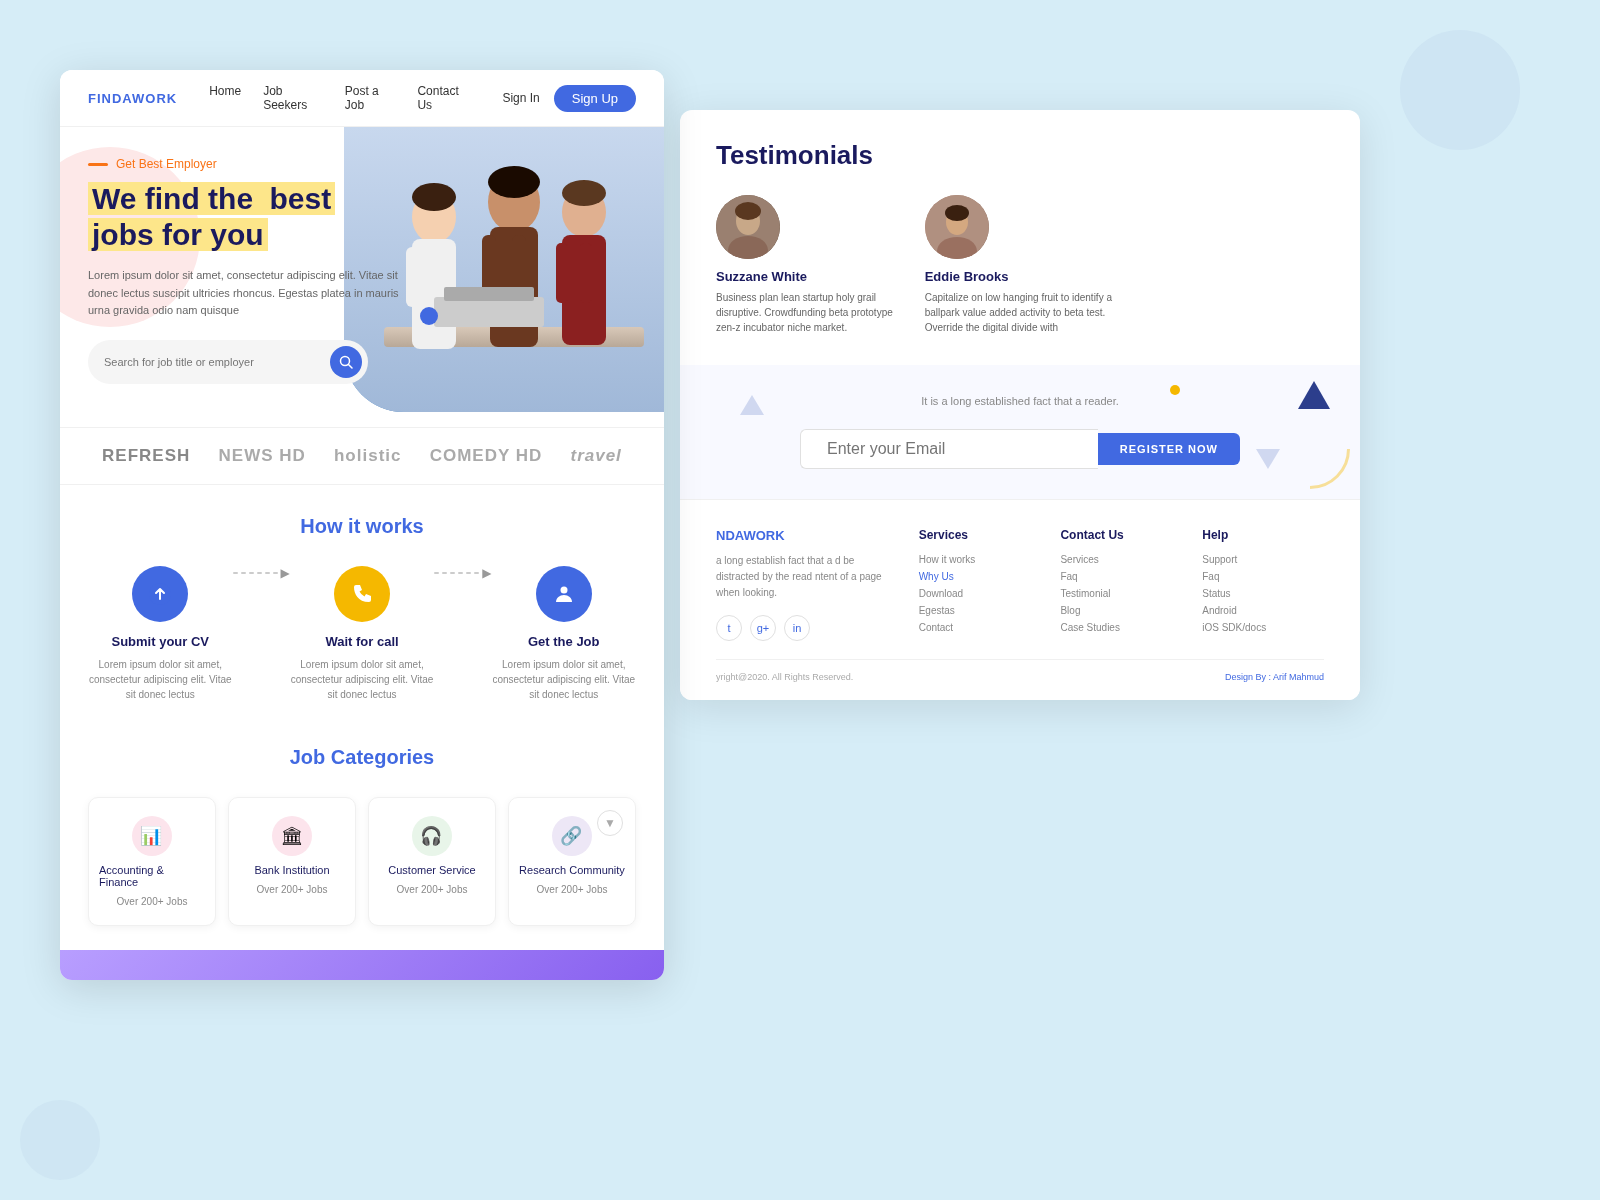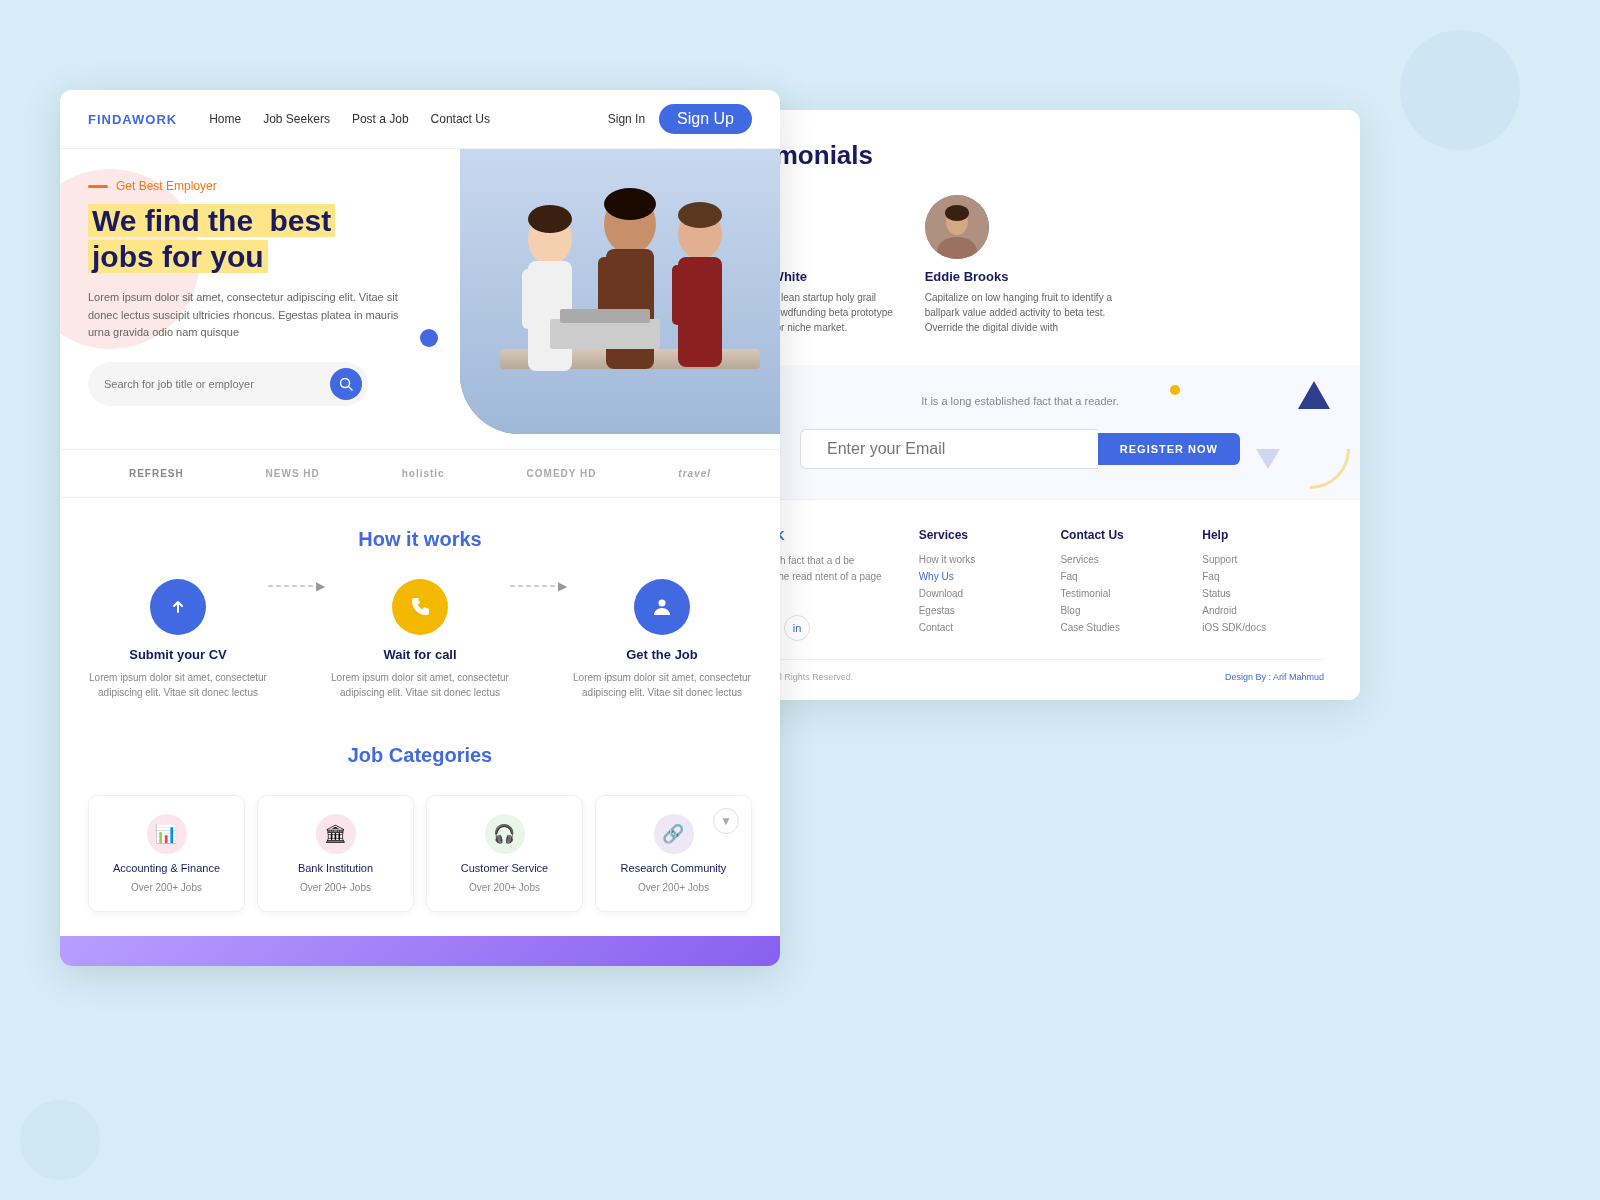--- a/index.html
+++ b/index.html
@@ -14,27 +14,26 @@
       position: relative;
       width: 1600px;
       height: 1200px;
     }
 
     
     .main-card {
       position: absolute;
       left: 60px;
       top: 70px;
-      width: 720px;
+      width: 604px;
       background: #fff;
       border-radius: 12px;
       box-shadow: 0 8px 40px rgba(0,0,0,0.13);
       overflow: hidden;
       z-index: 2;
-      margin-top: 20px;
     }
 
     
     .secondary-card {
       position: absolute;
       left: 680px;
       top: 110px;
       width: 680px;
       background: #fff;
       border-radius: 12px;
@@ -75,21 +74,21 @@
       gap: 14px;
     }
     .btn-signin {
       font-size: 12px;
       color: #333;
       background: none;
       border: none;
       cursor: pointer;
     }
     .btn-signup {
-      font-size: 16px;
+      font-size: 13px;
       color: #fff;
       background: #4169e1;
       border: none;
       border-radius: 20px;
       padding: 6px 18px;
       cursor: pointer;
     }
 
     
     .hero {
@@ -200,21 +199,21 @@
     
     .brands {
       display: flex;
       align-items: center;
       justify-content: space-around;
       padding: 18px 28px;
       border-top: 1px solid #f0f0f0;
       border-bottom: 1px solid #f0f0f0;
     }
     .brand-logo {
-      font-size: 10px;
+      font-size: 17px;
       font-weight: 700;
       color: #aaa;
       letter-spacing: 1px;
     }
     .brand-logo.bold { font-weight: 900; color: #888; }
 
     
     .how-it-works {
       padding: 30px 28px 20px 28px;
       text-align: center;

